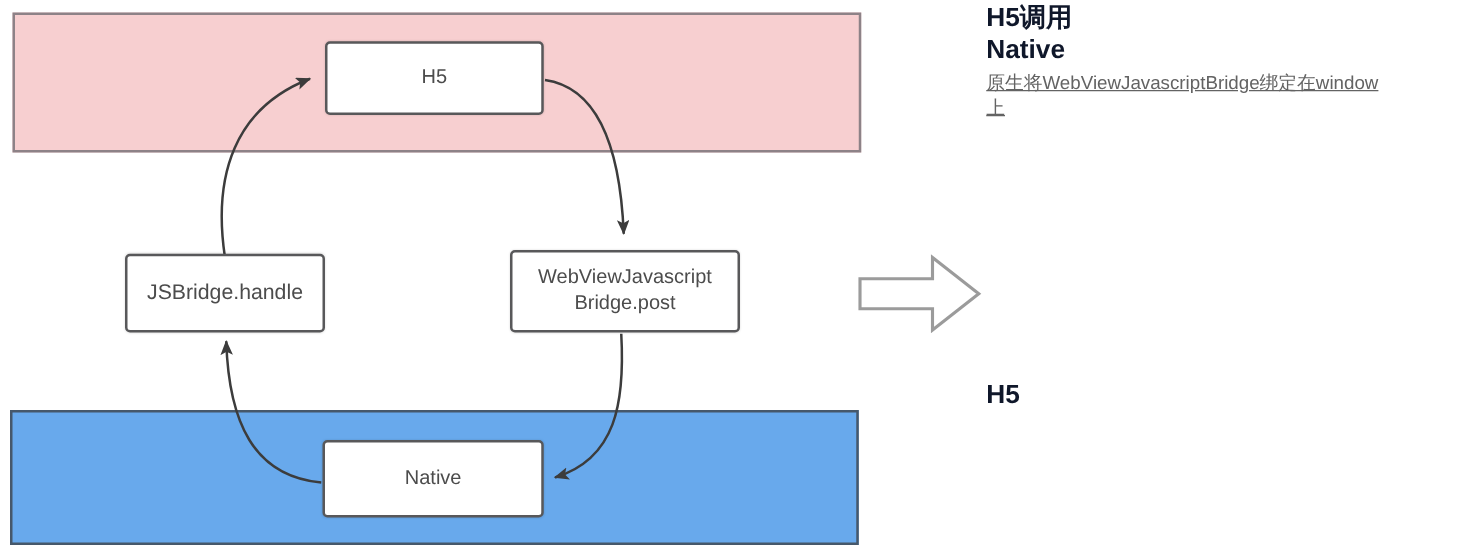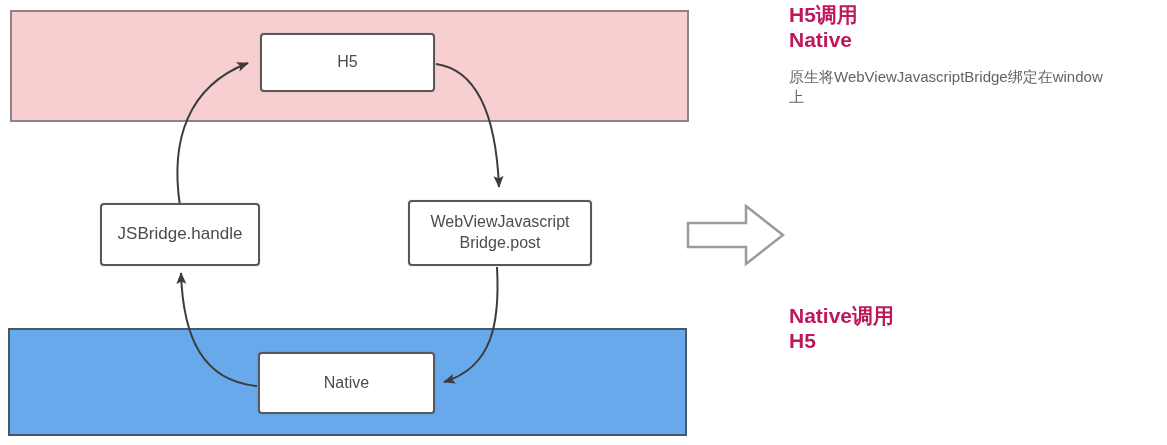--- a/index.html
+++ b/index.html
@@ -23,22 +23,22 @@
     color:#4c4c4c; font-size:16px; text-align:center; line-height:1.3;
     box-shadow:0 0 2px rgba(0,0,0,0.15);
   }
   .node-h5       { left:260px; top:33px;  width:171px; height:55px; }
   .node-jsbridge { left:100px; top:203px; width:156px; height:59px; font-size:17px; }
   .node-webview  { left:408px; top:200px; width:180px; height:62px; }
   .node-native   { left:258px; top:352px; width:173px; height:58px; }
   .ann { position:absolute; left:789px; width:375px; }
   .ann-top    { top:2px; }
   .ann-bottom { top:303px; }
-  .ann-title { font-weight:bold; font-size:21px; line-height:25px; color:#be185d; }
-  .ann-body  { margin-top:15px; font-size:15px; line-height:20px; color:#636363; }
+  .ann-title { font-weight:bold; font-size:21px; line-height:25px; color:#0f172a; }
+  .ann-body  { margin-top:5px; font-size:15px; line-height:20px; color:#636363;text-decoration:underline; }
 </style>
 </head>
 <body>
 
 <div class="stage">
 
   <div class="band pink"></div>
   <div class="band blue"></div>
 
   <svg class="wires" width="1167" height="445" viewBox="0 0 1167 445">
@@ -74,17 +74,16 @@
   <div class="ann ann-top">
     <div class="ann-title">H5调用</div>
     <div class="ann-title">Native</div>
     <div class="ann-body">
       <div>原生将WebViewJavascriptBridge绑定在window</div>
       <div>上</div>
     </div>
   </div>
 
   <div class="ann ann-bottom">
-    <div class="ann-title">Native调用</div>
     <div class="ann-title">H5</div>
   </div>
 
 </div>
 
 </body></html>

